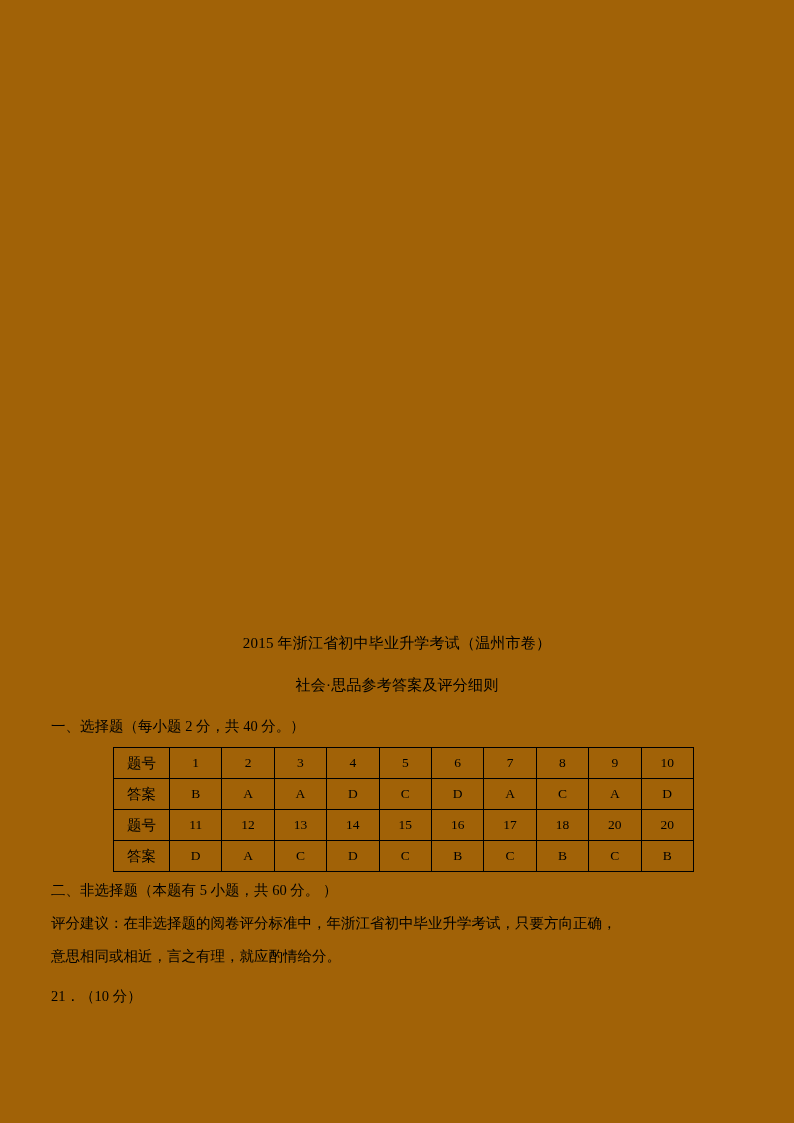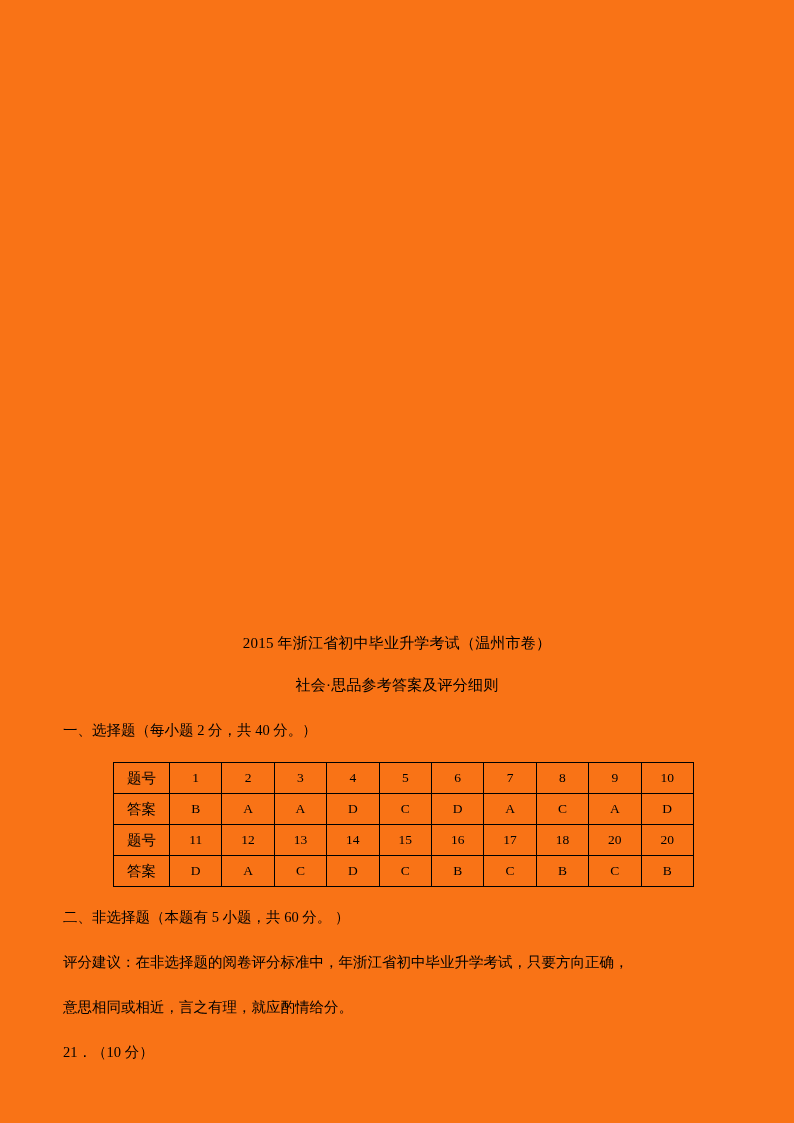--- a/index.html
+++ b/index.html
@@ -15,21 +15,21 @@
     overflow: hidden;
     font-family: "Liberation Serif", "DejaVu Serif", serif;
     color: #000000;
     -webkit-font-smoothing: none;
   }
 
   
   .page {
     position: absolute;
     inset: 0;
-    background: #f97316;
+    background: #a16207;
   }
 
   
   .content {
     position: absolute;
     left: 0;
     top: 628px;
     width: 794px;
   }
 
@@ -40,33 +40,33 @@
     font-size: 15px;
     line-height: 30px;
     letter-spacing: 0.2px;
     white-space: nowrap;
   }
   .doc-title   { margin: 0; font-weight: normal; }
   .doc-subtitle{ margin: 12px; font-weight: normal; }
 
   
   .para {
-    margin: 16px;
+    margin: 4px;
     padding: 0 112px 0 47px;
     font-size: 14.5px;
     line-height: 29px;
     text-align: left;
     white-space: nowrap;
   }
   .para.sub     { padding-left: 118px; }
 
   
   .answer-table-wrap {
     padding-left: 113px;
-    margin-top: 17px;
+    margin-top: 6px;
     margin-bottom: 2px;
   }
   table.answer-table {
     border-collapse: collapse;
     table-layout: fixed;
     width: 569px;
     font-size: 13.5px;
   }
   table.answer-table td {
     border: 1px solid #000000;

